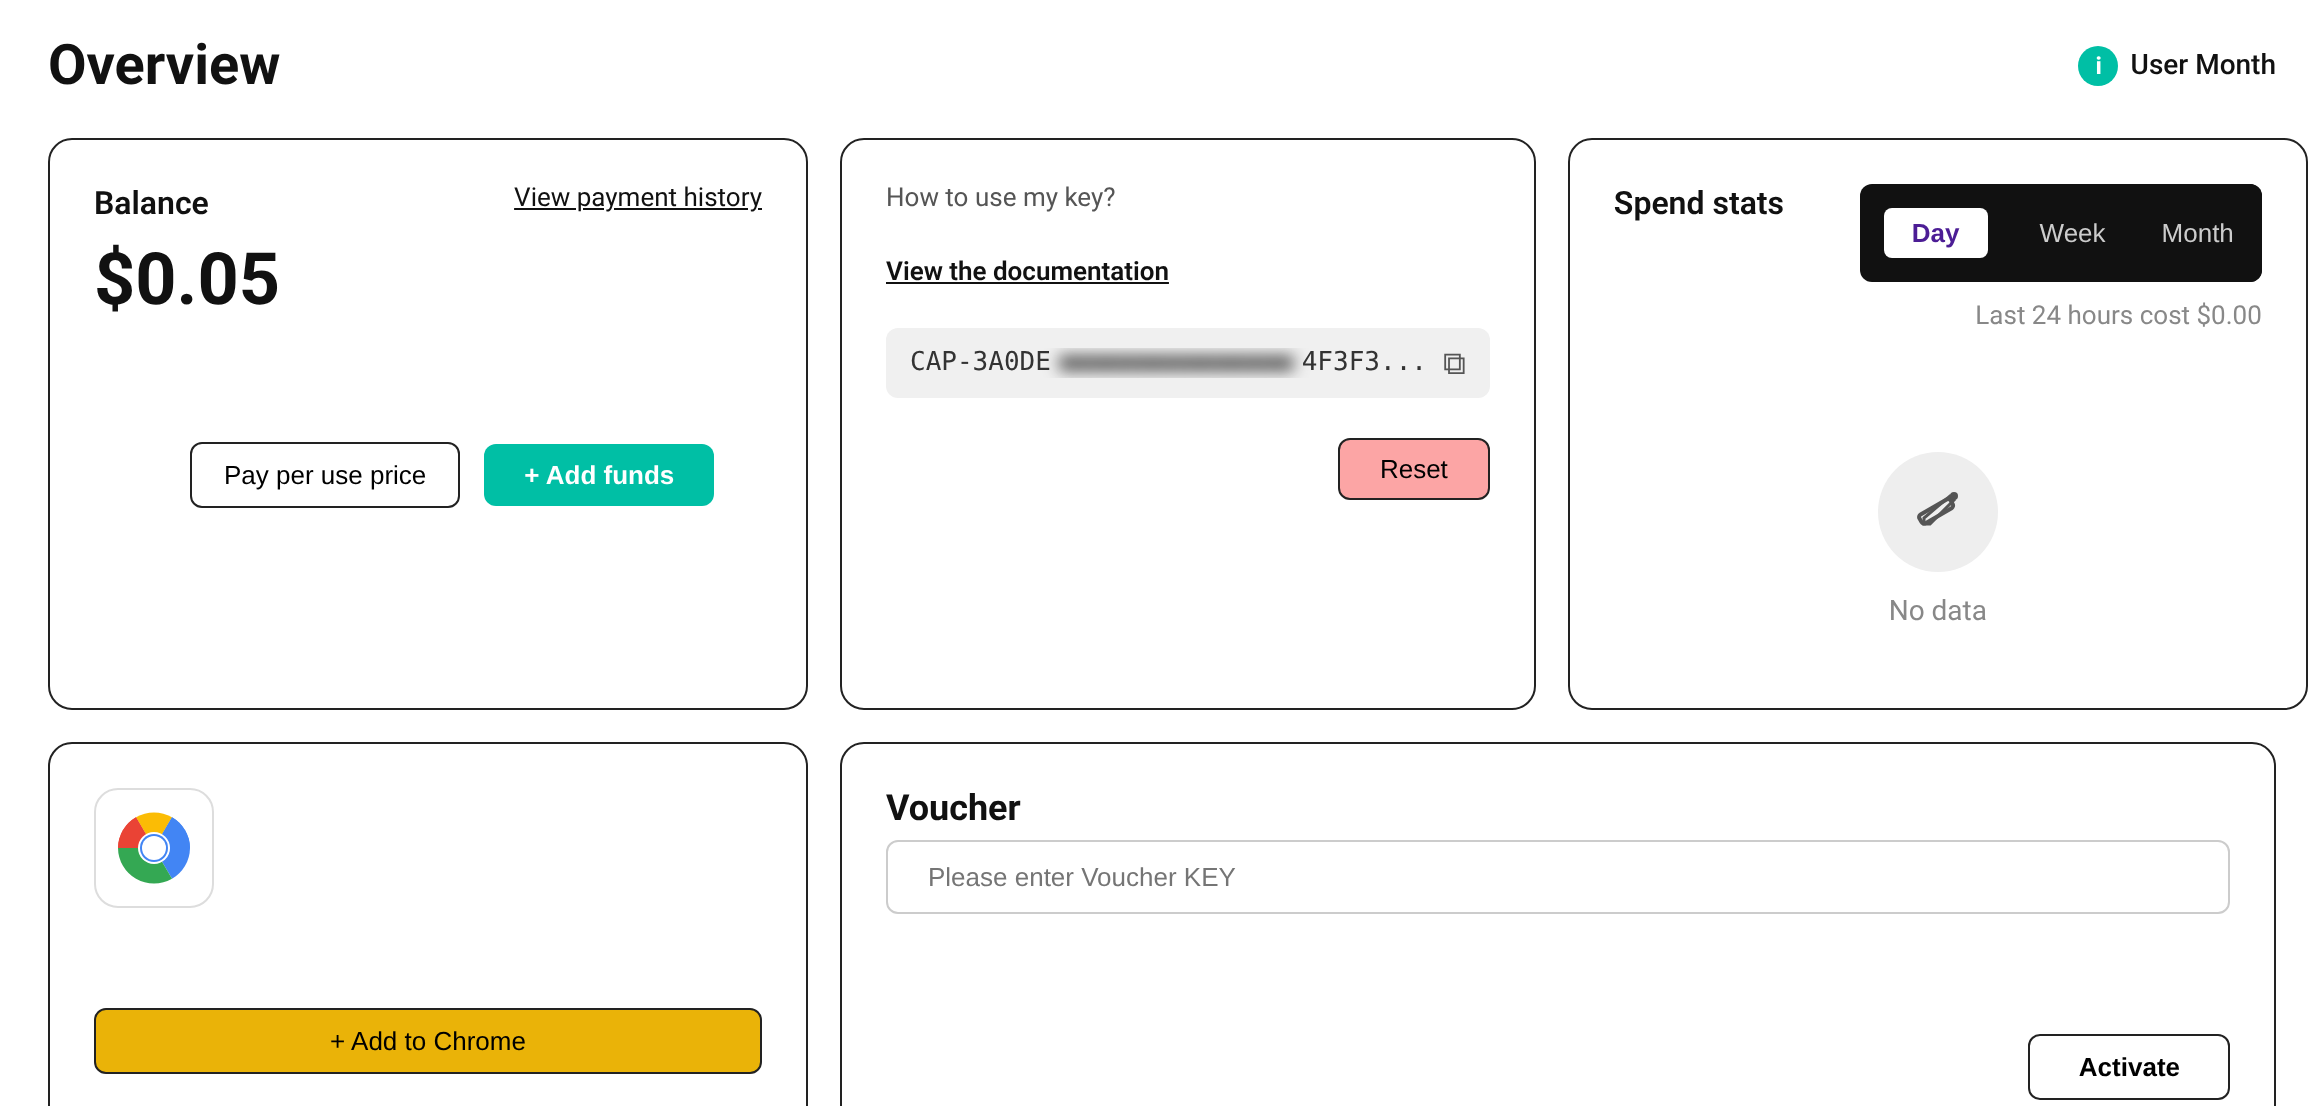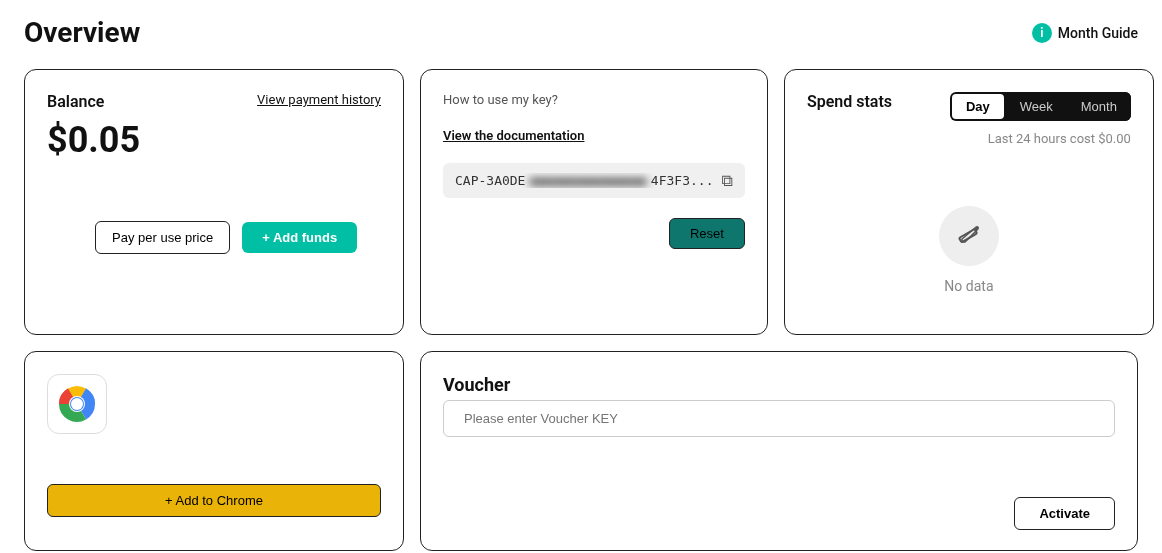--- a/index.html
+++ b/index.html
@@ -159,21 +159,21 @@
       cursor: pointer;
       color: #555;
       font-size: 16px;
     }
     .api-reset-row {
       display: flex;
       justify-content: flex-end;
     }
     .btn-reset {
       border: 1.5px solid #222;
-      background: #0f766e;
+      background: #fca5a5;
       border-radius: 6px;
       padding: 7px 20px;
       font-size: 13px;
       font-weight: 500;
       cursor: pointer;
     }
 
     
     .stats-card {}
     .stats-header {
@@ -195,24 +195,24 @@
     .stats-tab {
       padding: 5px 14px;
       font-size: 13px;
       cursor: pointer;
       color: #ccc;
       background: #111;
       border: none;
     }
     .stats-tab.active {
       background: #fff;
-      color: #000000;
+      color: #4c1d95;
       font-weight: 600;
       border-radius: 4px;
-      margin: 2px;
+      margin: 12px;
     }
     .stats-cost-label {
       font-size: 13px;
       color: #888;
       text-align: right;
       margin-bottom: 40px;
     }
     .stats-no-data-area {
       display: flex;
       flex-direction: column;
@@ -313,21 +313,21 @@
       cursor: pointer;
     }
   </style>
 </head>
 <body>
 
 <div class="page-header">
   <h1 class="page-title">Overview</h1>
   <a class="user-guide-link">
     <span class="info-icon">i</span>
-    <span>Month Guide</span>
+    <span>User Month</span>
   </a>
 </div>
 
 <div class="grid-top">
 
   <div class="card balance-card">
     <div class="balance-card-header">
       <span class="balance-label">Balance</span>
       <a class="view-payment-link">View payment history</a>
     </div>

